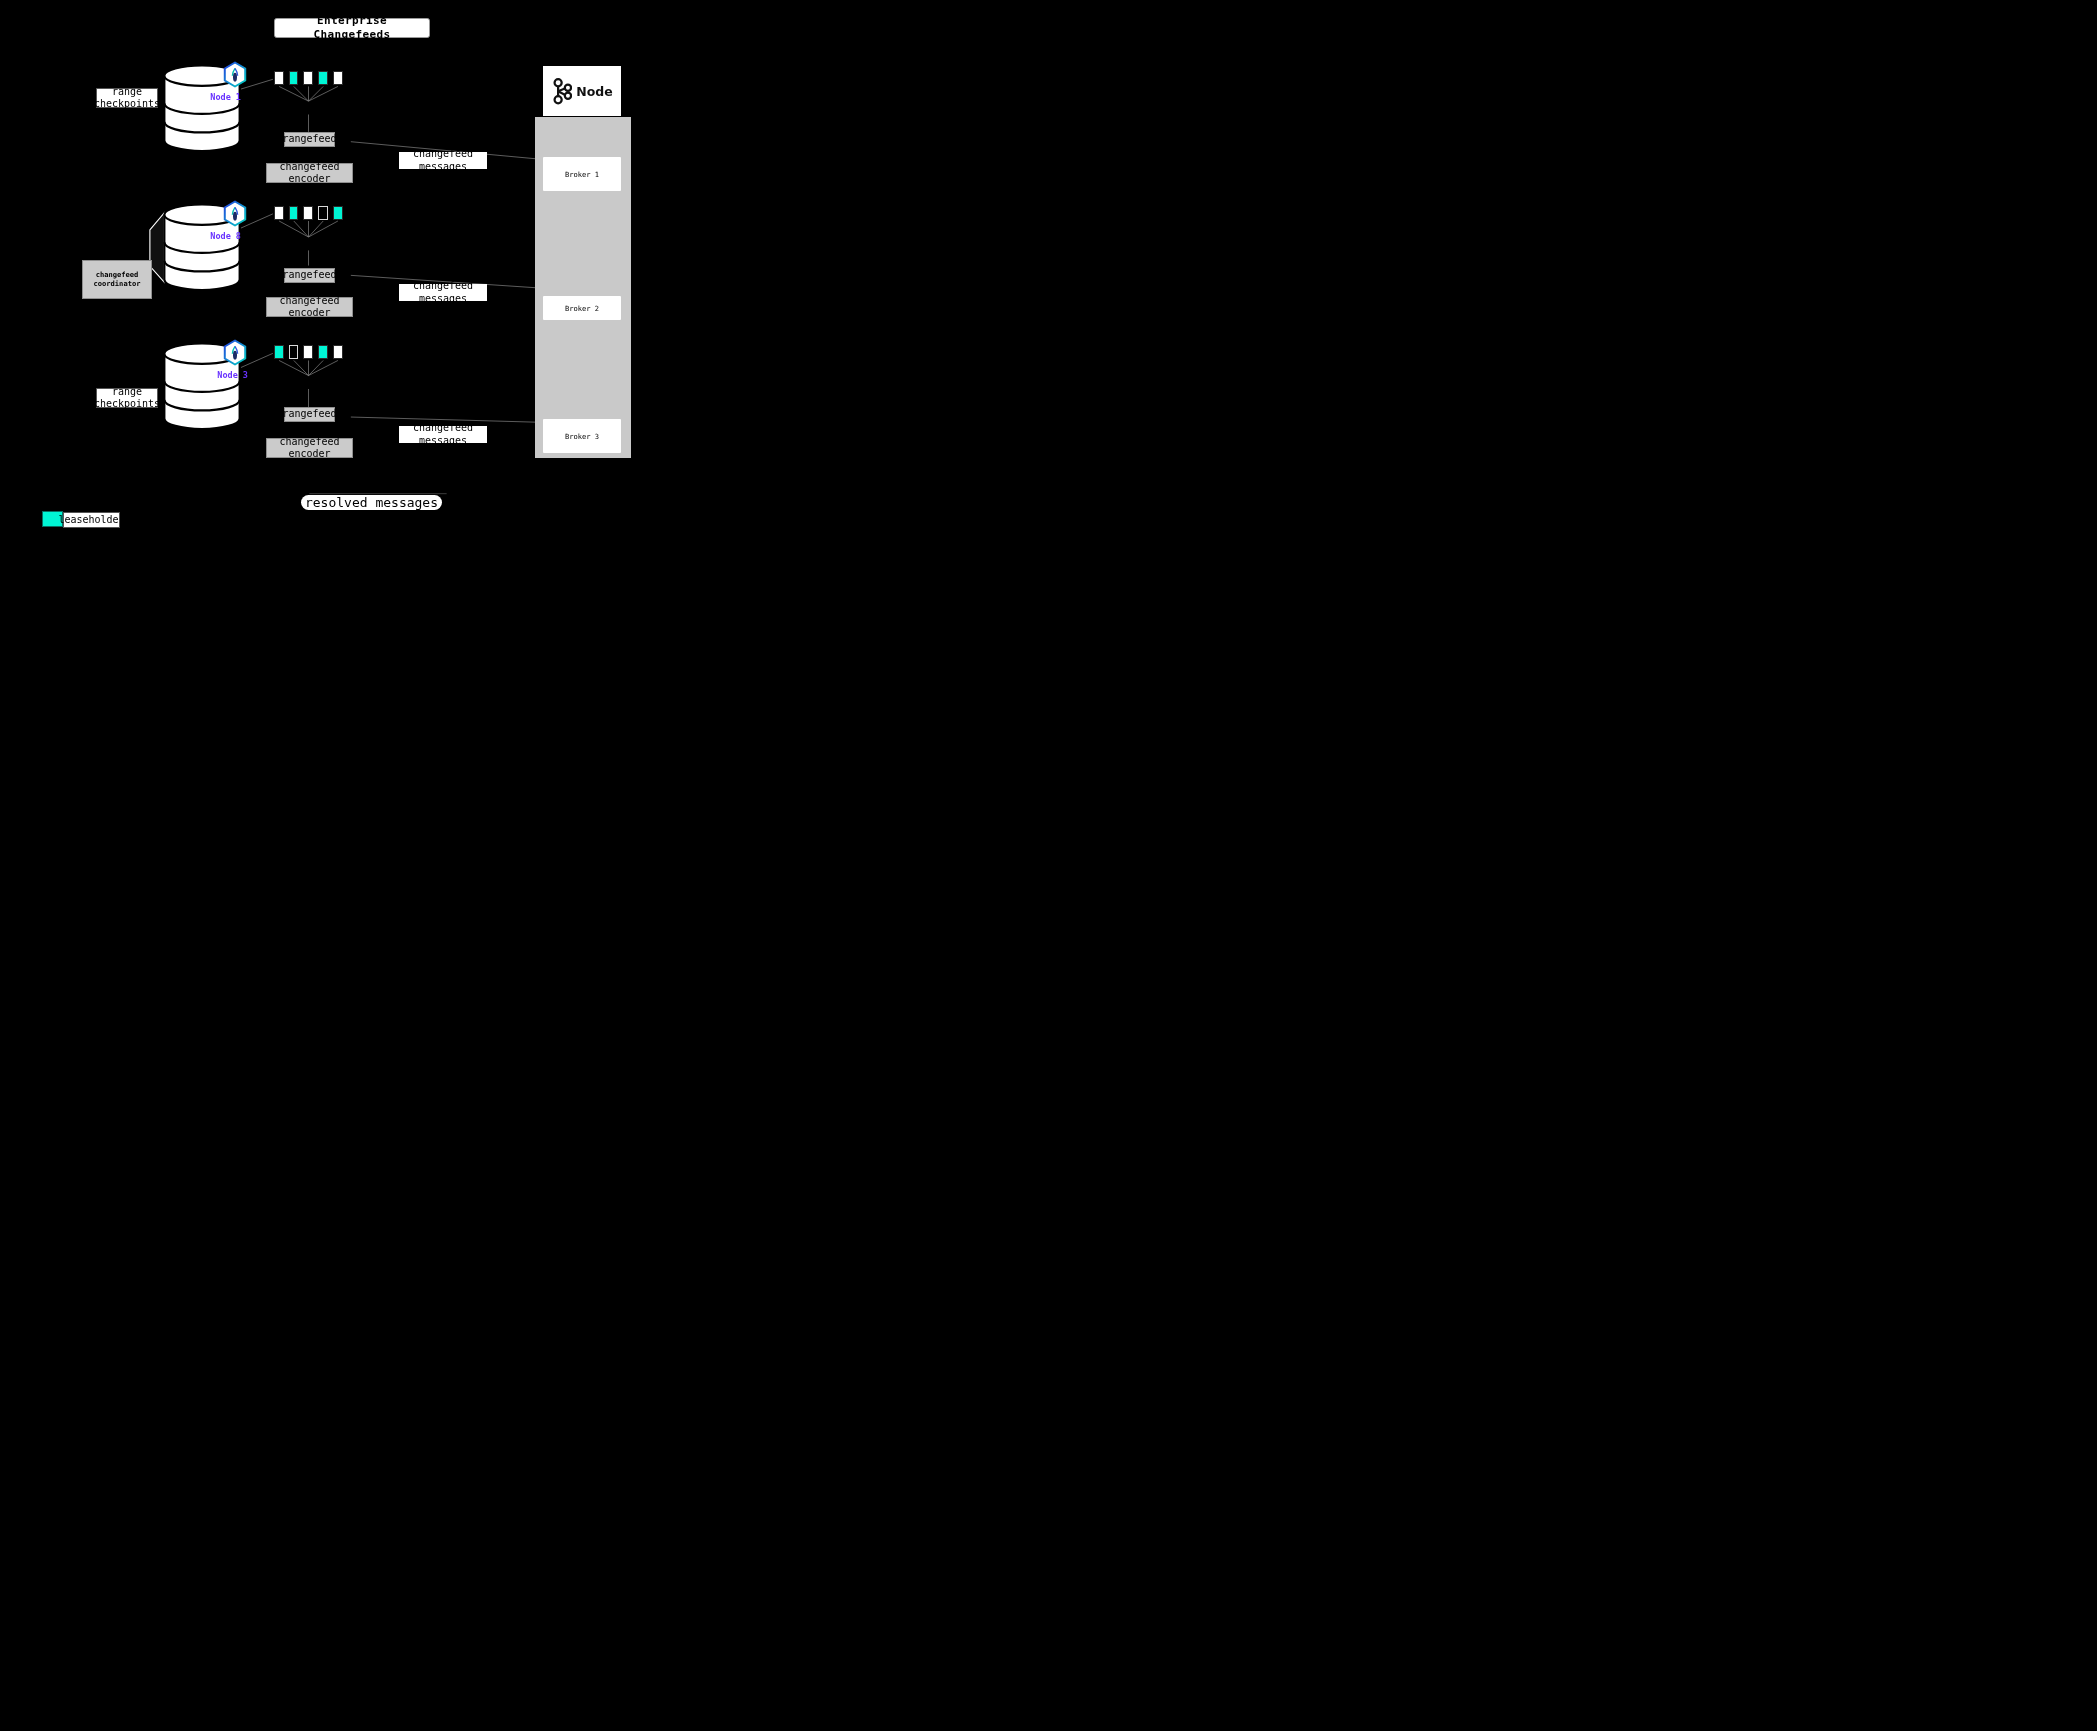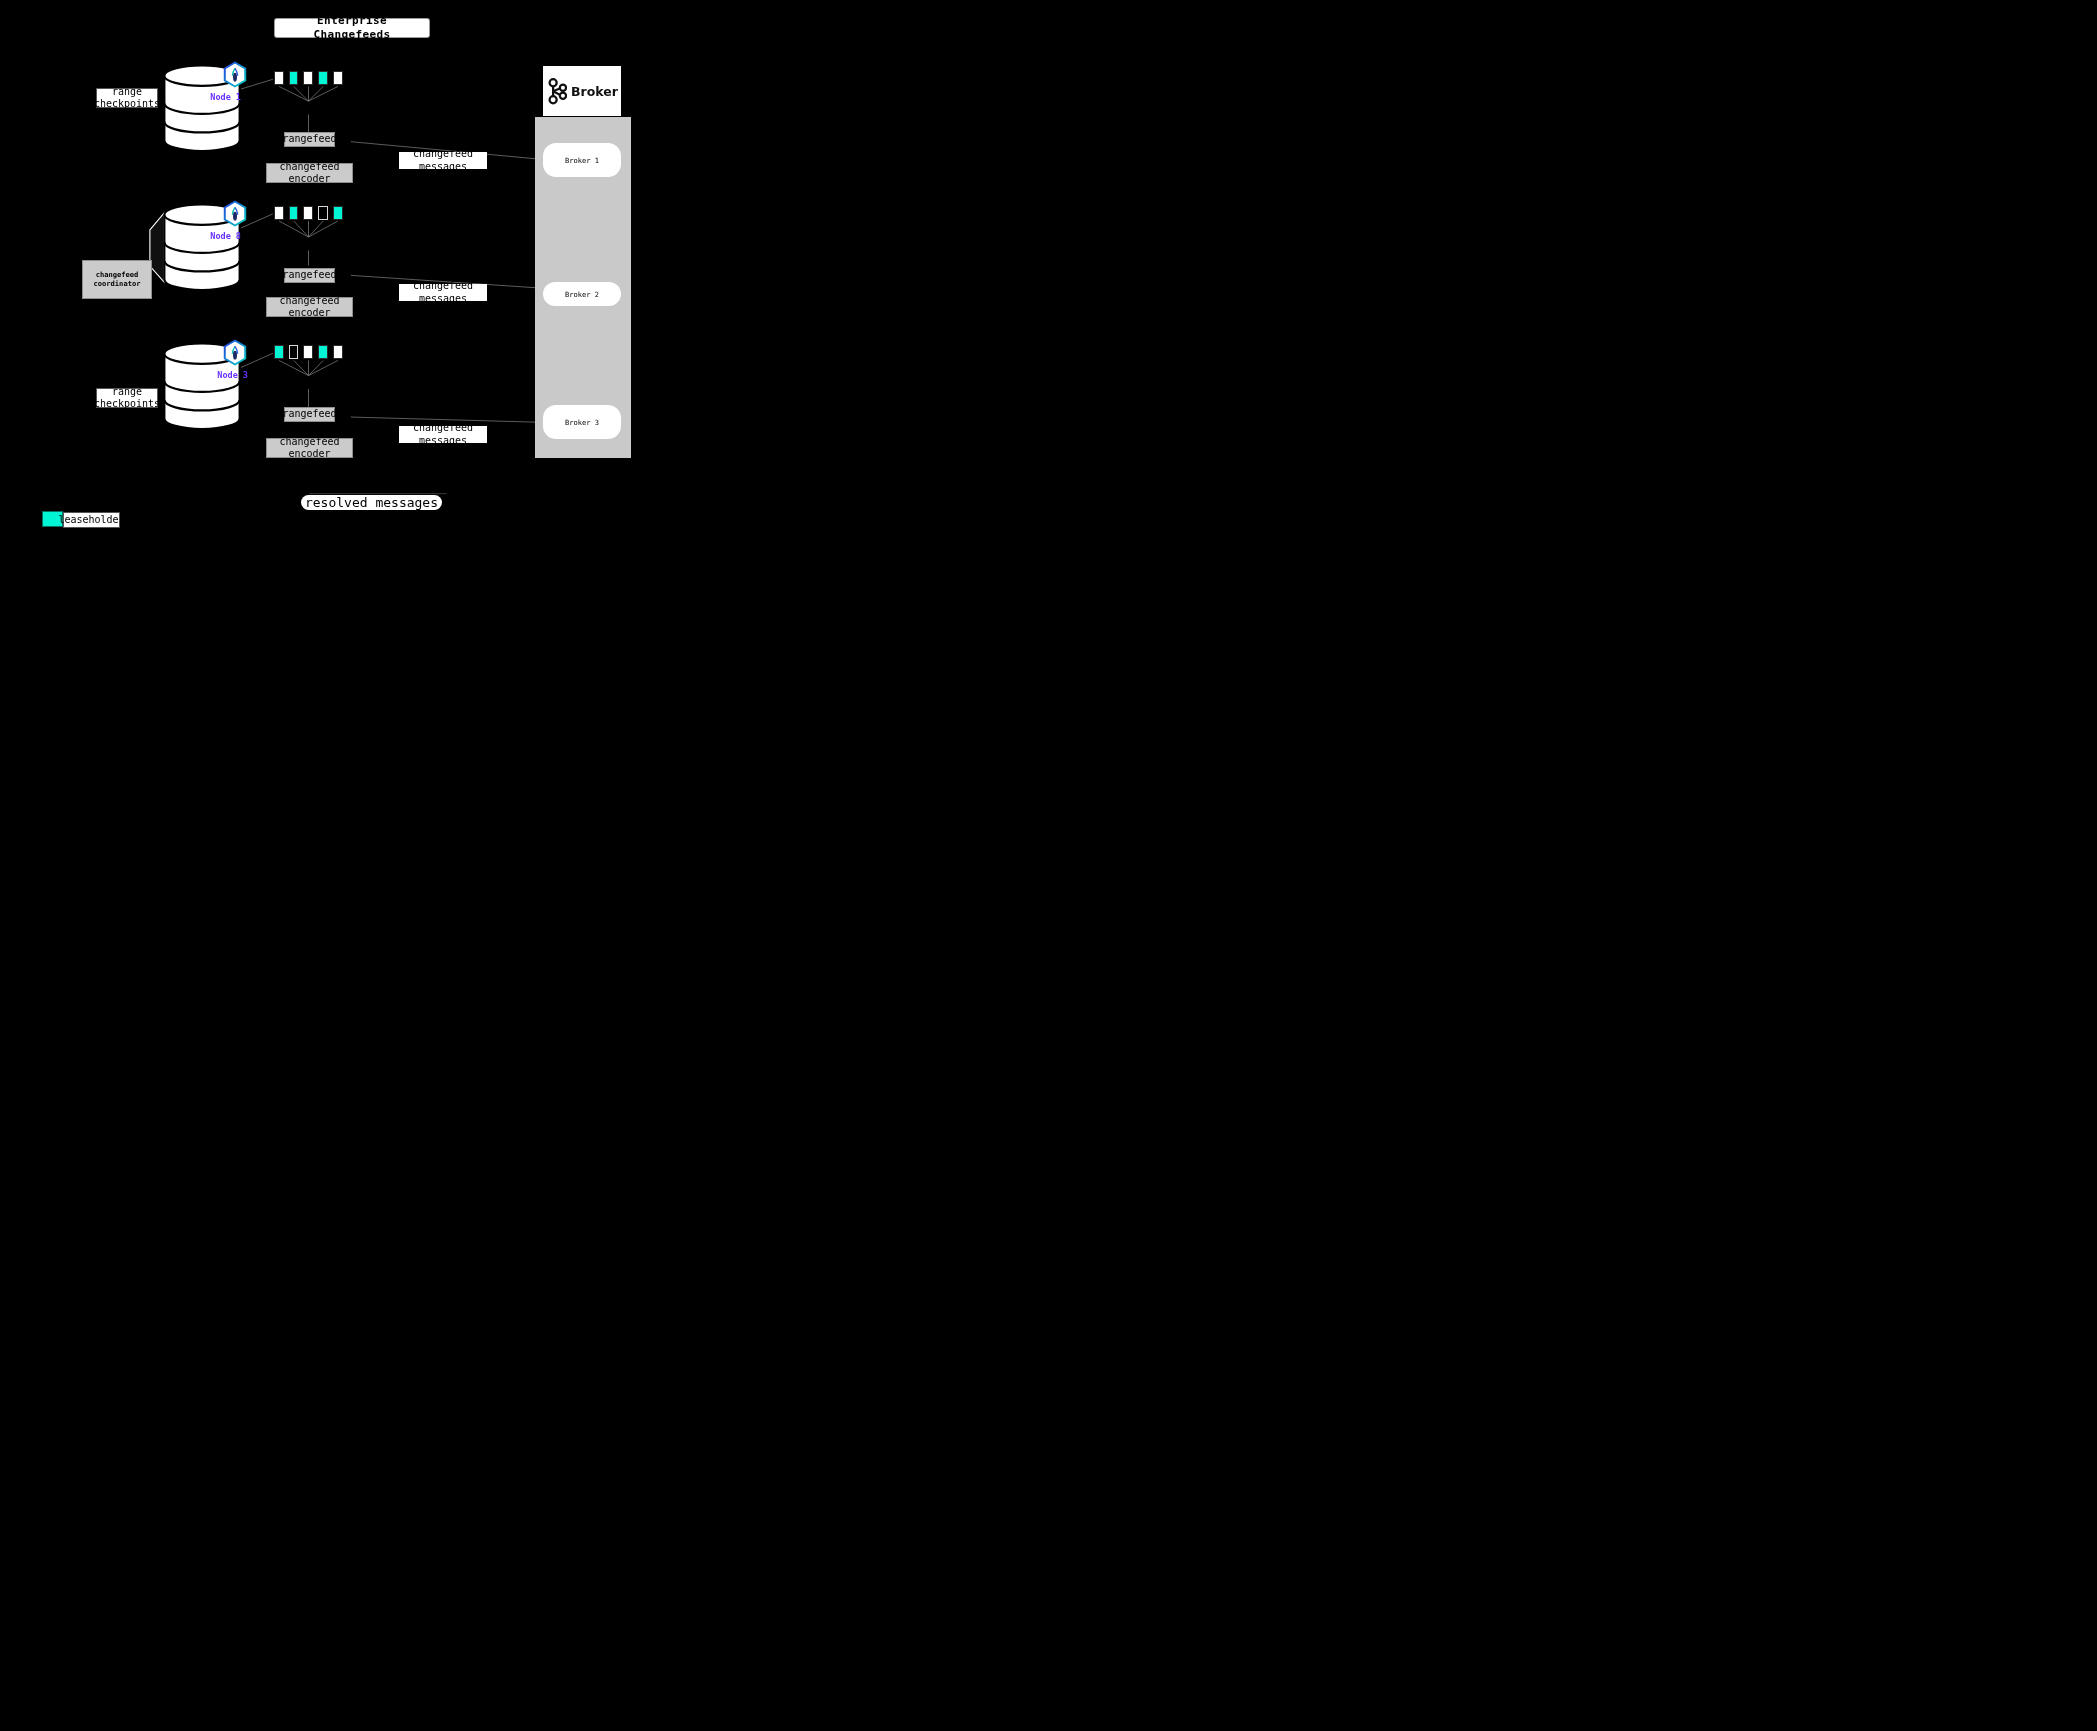--- a/index.html
+++ b/index.html
@@ -23,22 +23,22 @@
     color:var(--node-label,#6933ff);font-weight:bold;font-size:8.5px;
     text-align:right;z-index:4;
   }
   .ranges{display:flex;gap:4.9px;z-index:3;}
   .range{width:9.8px;height:14.3px;box-sizing:border-box;}
   .range.follower{background:#fff;border:0.9px solid #2a2a2a;}
   .range.leaseholder{background:var(--leaseholder,#00f5d4);border:0.9px solid #2a2a2a;}
   .range.empty{background:#000;border:0.9px solid #d8d8d8;}
   .panel{background:#c9c9c9;z-index:1;}
   .broker{
-    background:#fff;border-radius:13px;display:flex;align-items:center;
-    justify-content:center;font-size:7.1px;z-index:2;
+    background:#fff;border-radius:1px;display:flex;align-items:center;
+    justify-content:center;font-size:7.1px;z-index:2;margin-top:14px;
   }
   .pill{
     background:#fff;border-radius:7.6px;display:flex;align-items:center;
     justify-content:center;font-size:13px;z-index:3;
   }
   .kafka-box{
     background:#fff;display:flex;flex-direction:row;align-items:center;
     justify-content:center;gap:4.5px;z-index:2;
   }
   .kafka-label{
@@ -109,21 +109,21 @@
       <g stroke="#111" stroke-width="5" fill="none">
         <circle cx="16" cy="13" r="8"></circle>
         <circle cx="16" cy="51" r="8"></circle>
         <circle cx="38" cy="24" r="7"></circle>
         <circle cx="38" cy="42" r="7"></circle>
         <line x1="16" y1="21" x2="16" y2="43"></line>
         <line x1="16" y1="32" x2="31" y2="26"></line>
         <line x1="16" y1="32" x2="31" y2="40"></line>
       </g>
     </svg>
-    <span class="kafka-label">Broker</span>
+    <span class="kafka-label">Node</span>
   </div>
 
   <div class="abs panel" style="left:535px;top:117px;width:96px;height:341px;"></div>
 
   <div class="abs broker" style="left:543px;top:143px;width:78px;height:34px;">
     <span>Broker 1</span>
   </div>
   <div class="abs broker" style="left:543px;top:282px;width:78px;height:24px;">
     <span>Broker 2</span>
   </div>

